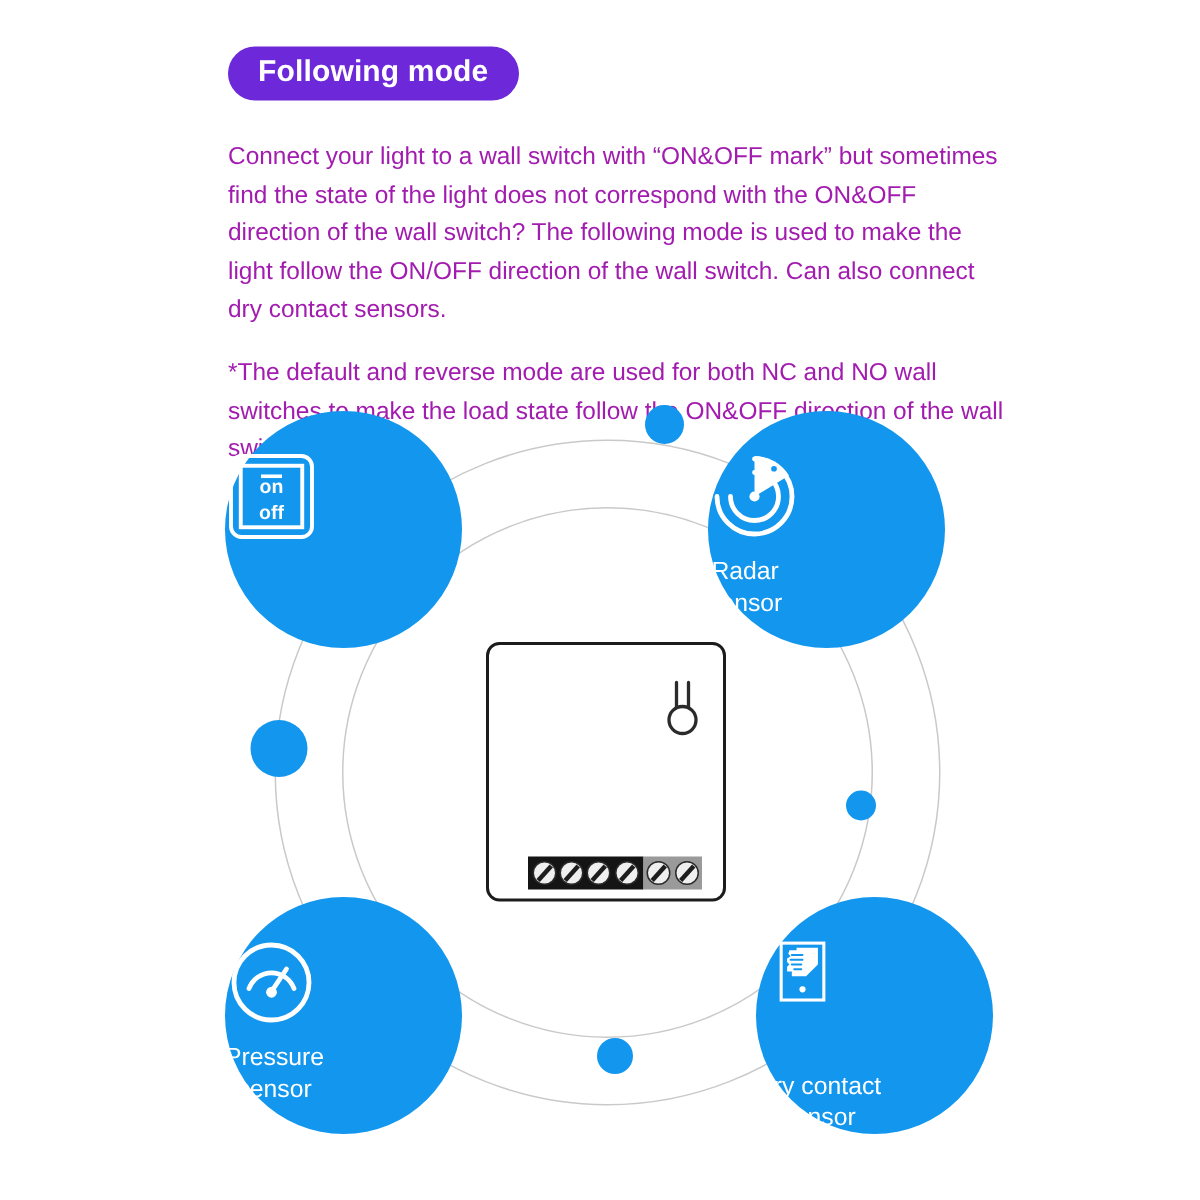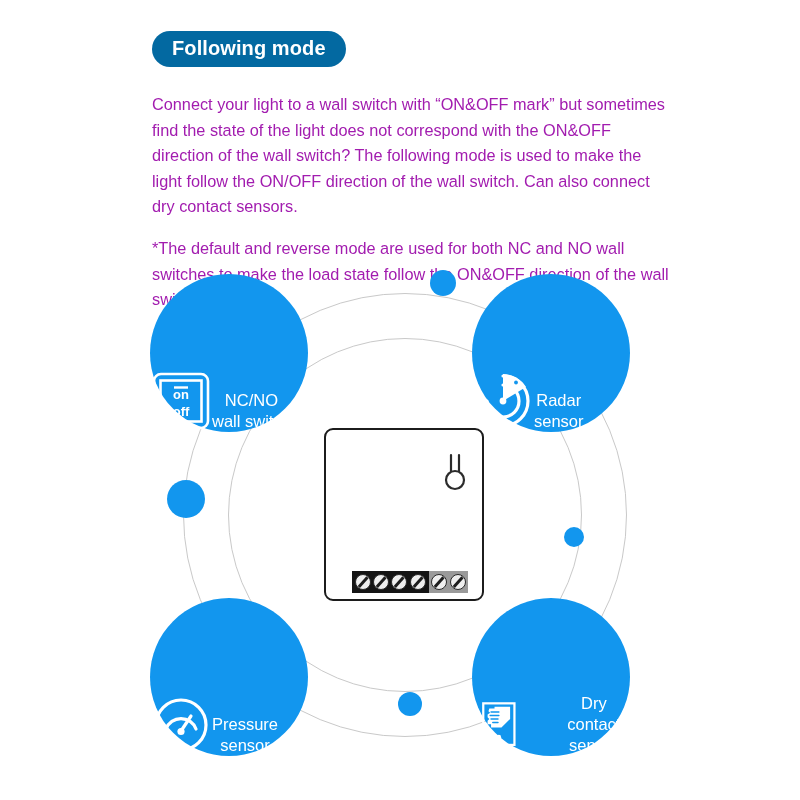--- a/index.html
+++ b/index.html
@@ -14,21 +14,21 @@
     font-family: "Liberation Sans", sans-serif;
     overflow: hidden;
     color: #4b4b4b;
   }
 
   
   #badge {
     position: absolute;
     left: 152px;
     top: 31px;
-    background: #0369a1;
+    background: #6d28d9;
     color: #ffffff;
     font-size: 20px;
     font-weight: bold;
     padding: 7px 20px 8px 20px;
     border-radius: 18px;
     letter-spacing: 0.1px;
     line-height: 1.05;
     white-space: nowrap;
   }
 
@@ -133,22 +133,22 @@
   }
 
   
   .node {
     position: absolute;
     width: 158px;
     height: 158px;
     border-radius: 50%;
     background: #1296ee;
     display: flex;
-    flex-direction: row;
-    align-items: flex-end;
+    flex-direction: column;
+    align-items: flex-start;
     justify-content: flex-start;
     color: #ffffff;
     box-sizing: border-box;
     padding-top: 26px;
   }
   .node-icon {
     width: 62px;
     height: 62px;
     display: block;
   }
@@ -157,21 +157,21 @@
     font-size: 16.5px;
     line-height: 21px;
     text-align: center;
     color: #ffffff;
     white-space: pre-line;
   }
 
   #node-wall-switch  { left: 10px;  top: 26px;  }
   #node-radar        { left: 332px; top: 26px;  }
   #node-pressure     { left: 10px;  top: 350px; }
-  #node-dry-contact  { left: 332px; top: 350px; gap: 32px; }
+  #node-dry-contact  { left: 364px; top: 350px; gap: 32px; }
 
   
   .dot {
     position: absolute;
     border-radius: 50%;
     background: #1296ee;
   }
   #dot-top    { left: 290px; top: 22px;  width: 26px; height: 26px; }
   #dot-left   { left: 27px;  top: 232px; width: 38px; height: 38px; }
   #dot-right  { left: 424px; top: 279px; width: 20px; height: 20px; }
@@ -217,22 +217,20 @@
   </div>
 
   <div class="node" id="node-wall-switch">
     <svg class="node-icon" viewBox="0 0 62 62">
       <rect x="4" y="4" width="54" height="54" rx="7" ry="7" fill="none" stroke="#ffffff" stroke-width="2.6"></rect>
       <rect x="10.5" y="10.5" width="41" height="41" fill="none" stroke="#ffffff" stroke-width="2.6"></rect>
       <line x1="24" y1="17.5" x2="38" y2="17.5" stroke="#ffffff" stroke-width="2.4"></line>
       <text x="31" y="28.5" text-anchor="middle" font-family="Liberation Sans, sans-serif" font-size="13" font-weight="bold" fill="#ffffff">on</text>
       <text x="31" y="46" text-anchor="middle" font-family="Liberation Sans, sans-serif" font-size="13" font-weight="bold" fill="#ffffff">off</text>
     </svg>
-    <div class="node-label">NC/NO
-wall switch</div>
   </div>
 
   <div class="node" id="node-radar">
     <svg class="node-icon" viewBox="0 0 62 62">
       <path d="M31,31 m-25,0 a25,25 0 1,0 25,-25" fill="none" stroke="#ffffff" stroke-width="3.2" stroke-linecap="round"></path>
       <path d="M31,31 m-16,0 a16,16 0 1,0 16,-16" fill="none" stroke="#ffffff" stroke-width="3.2" stroke-linecap="round"></path>
       <path d="M31,31 L31,4 A27,27 0 0,1 54,17 Z" fill="#ffffff"></path>
       <circle cx="31" cy="31" r="3.4" fill="#ffffff"></circle>
       <circle cx="44" cy="12.5" r="1.9" fill="#1296ee"></circle>
     </svg>

